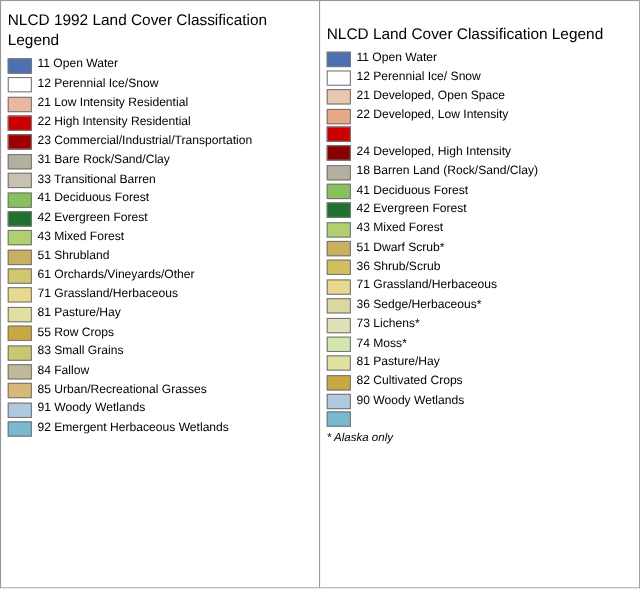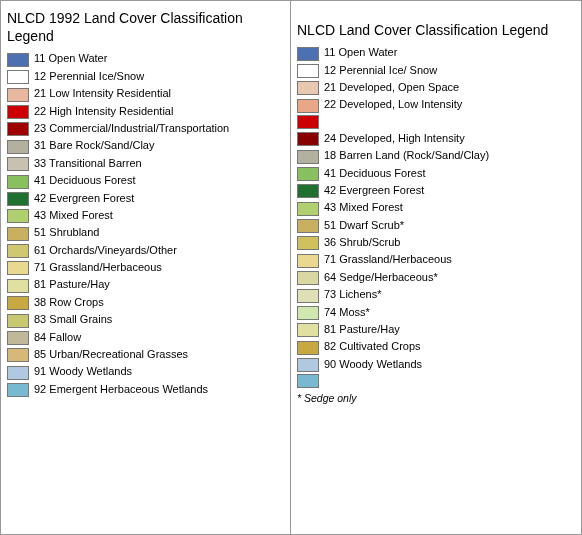--- a/index.html
+++ b/index.html
@@ -113,21 +113,21 @@
         <div class="legend-item">
           <div class="swatch" style="background-color: rgb(232, 216, 144);"></div>
           <span class="legend-label">71 Grassland/Herbaceous</span>
         </div>
         <div class="legend-item">
           <div class="swatch" style="background-color: rgb(224, 224, 160);"></div>
           <span class="legend-label">81 Pasture/Hay</span>
         </div>
         <div class="legend-item">
           <div class="swatch" style="background-color: rgb(200, 168, 64);"></div>
-          <span class="legend-label">38 Row Crops</span>
+          <span class="legend-label">55 Row Crops</span>
         </div>
         <div class="legend-item">
           <div class="swatch" style="background-color: rgb(200, 200, 112);"></div>
           <span class="legend-label">83 Small Grains</span>
         </div>
         <div class="legend-item">
           <div class="swatch" style="background-color: rgb(192, 184, 152);"></div>
           <span class="legend-label">84 Fallow</span>
         </div>
         <div class="legend-item">
@@ -194,21 +194,21 @@
         <div class="legend-item">
           <div class="swatch" style="background-color: rgb(208, 192, 96);"></div>
           <span class="legend-label">36 Shrub/Scrub</span>
         </div>
         <div class="legend-item">
           <div class="swatch" style="background-color: rgb(232, 216, 144);"></div>
           <span class="legend-label">71 Grassland/Herbaceous</span>
         </div>
         <div class="legend-item">
           <div class="swatch" style="background-color: rgb(216, 216, 160);"></div>
-          <span class="legend-label">64 Sedge/Herbaceous*</span>
+          <span class="legend-label">36 Sedge/Herbaceous*</span>
         </div>
         <div class="legend-item">
           <div class="swatch" style="background-color: rgb(224, 224, 184);"></div>
           <span class="legend-label">73 Lichens*</span>
         </div>
         <div class="legend-item">
           <div class="swatch" style="background-color: rgb(208, 232, 176);"></div>
           <span class="legend-label">74 Moss*</span>
         </div>
         <div class="legend-item">
@@ -220,15 +220,15 @@
           <span class="legend-label">82 Cultivated Crops</span>
         </div>
         <div class="legend-item">
           <div class="swatch" style="background-color: rgb(176, 200, 224);"></div>
           <span class="legend-label">90 Woody Wetlands</span>
         </div>
         <div class="legend-item">
           <div class="swatch" style="background-color: rgb(120, 184, 208);"></div>
         </div>
       </div>
-    <div class="footnote">* Sedge only</div>
+    <div class="footnote">* Alaska only</div>
   </div>
 </div>
 
 </body></html>

